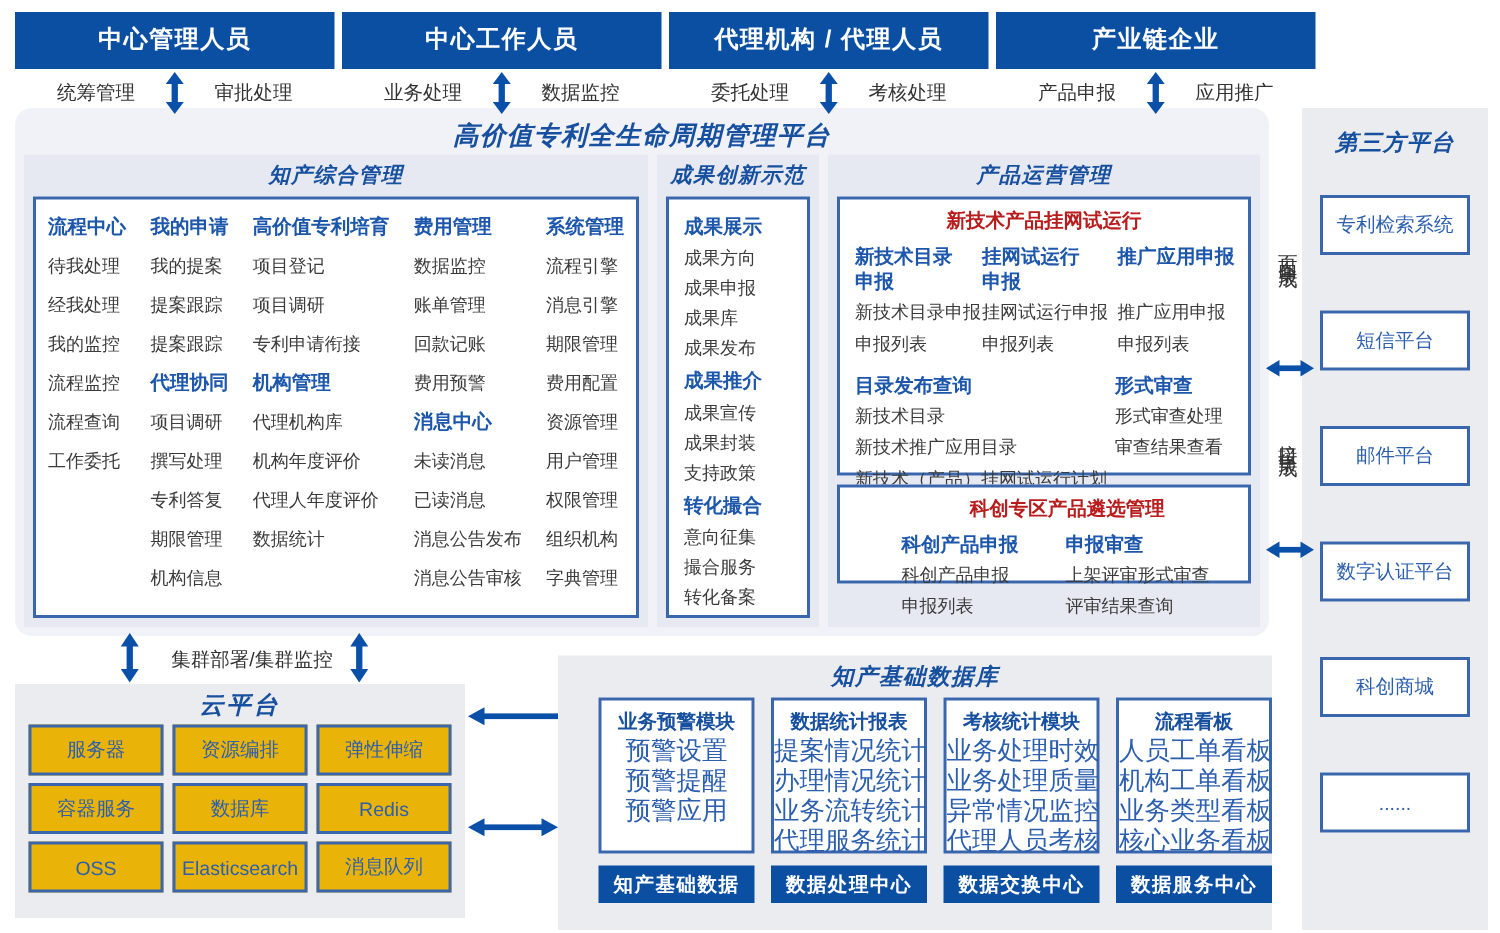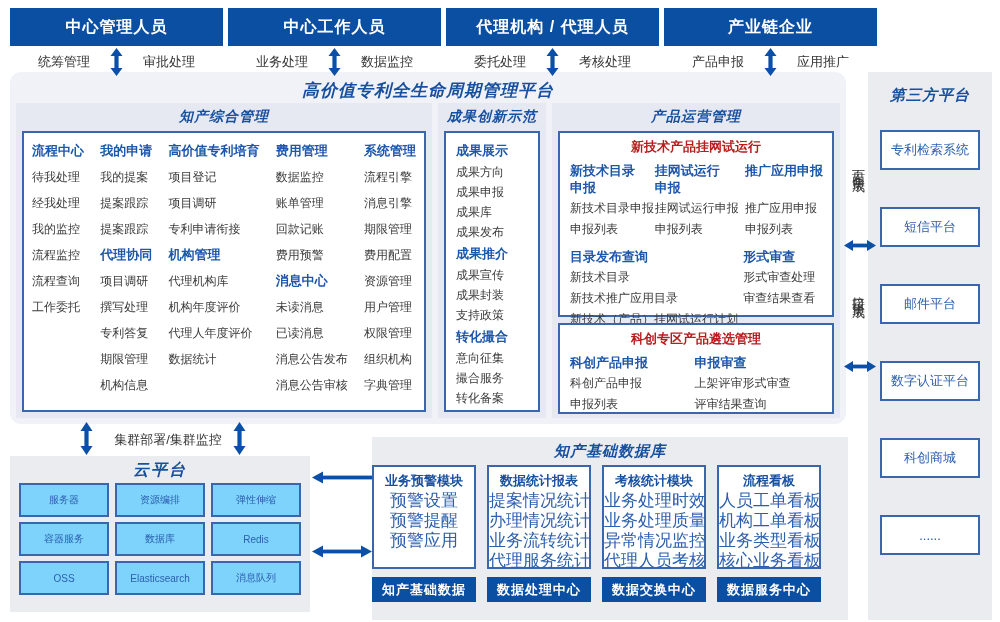--- a/index.html
+++ b/index.html
@@ -63,27 +63,27 @@
   .vtext{position:absolute;writing-mode:vertical-rl;font-size:13px;color:#333;letter-spacing:3px;}
   .abs{position:absolute;}
 
   
   .cluster-label{position:absolute;left:100px;top:431px;width:136px;text-align:center;font-size:13px;color:#333;white-space:nowrap;}
 
   
   .cloud{position:absolute;left:10px;top:456px;width:300px;height:156px;background:var(--gray);}
   .cloud-title{text-align:center;margin-top:4px;font-size:16px;font-weight:bold;font-style:italic;color:var(--accent);letter-spacing:2px;}
   .cloud-grid{display:flex;flex-wrap:wrap;gap:5px 6px;padding:2px 0 0 9px;}
-  .cloud-grid .cell{width:90px;height:34px;background:#7dd3fc;border:2px solid var(--border-blue);
-    color:var(--item-blue);font-size:10px;display:flex;align-items:center;justify-content:center;white-space:nowrap;}
+  .cloud-grid .cell{width:90px;height:34px;background:#eab308;border:2px solid var(--border-blue);
+    color:var(--item-blue);font-size:13px;display:flex;align-items:center;justify-content:center;white-space:nowrap;}
 
   
   .db{position:absolute;left:372px;top:437px;width:476px;height:183px;background:var(--gray);}
   .db-title{text-align:center;margin-top:5px;font-size:15px;font-weight:bold;font-style:italic;color:var(--accent);letter-spacing:1px;}
-  .db-mods{display:flex;justify-content:flex-start;gap:11px;margin-top:4px;}
+  .db-mods{display:flex;justify-content:flex-end;gap:11px;margin-top:4px;}
   .mod{width:104px;}
   .mod-box{height:104px;background:#fff;border:2px solid var(--border-blue);text-align:center;}
   .mod-head{font-size:13px;font-weight:bold;color:var(--accent);line-height:16px;padding-top:6px;margin-bottom:2px;white-space:nowrap;}
   .mod-box .mitem{font-size:17px;color:var(--item-blue);line-height:20px;white-space:nowrap;}
   .mod-bar{margin-top:8px;height:25px;line-height:25px;background:var(--header-bg);color:#fff;
     font-size:13px;font-weight:bold;text-align:center;letter-spacing:1px;}
 
   svg{display:block;}
 </style>
 </head>
@@ -284,21 +284,21 @@
           </div>
           <div style="width:84px;">
             <div class="ghead2">形式审查</div>
             <div>
                 <div class="gitem2">形式审查处理</div>
                 <div class="gitem2">审查结果查看</div>
               </div>
           </div>
         </div>
       </div>
-      <div class="subbox" style="top:220px;height:91px;">
+      <div class="subbox" style="top:220px;height:66px;padding-left:31px;">
         <div class="sub-title">科创专区产品遴选管理</div>
         <div class="g-row">
           <div style="width:125px;">
             <div class="ghead2">科创产品申报</div>
             <div>
                 <div class="gitem2">科创产品申报</div>
                 <div class="gitem2">申报列表</div>
               </div>
           </div>
           <div style="width:130px;">

